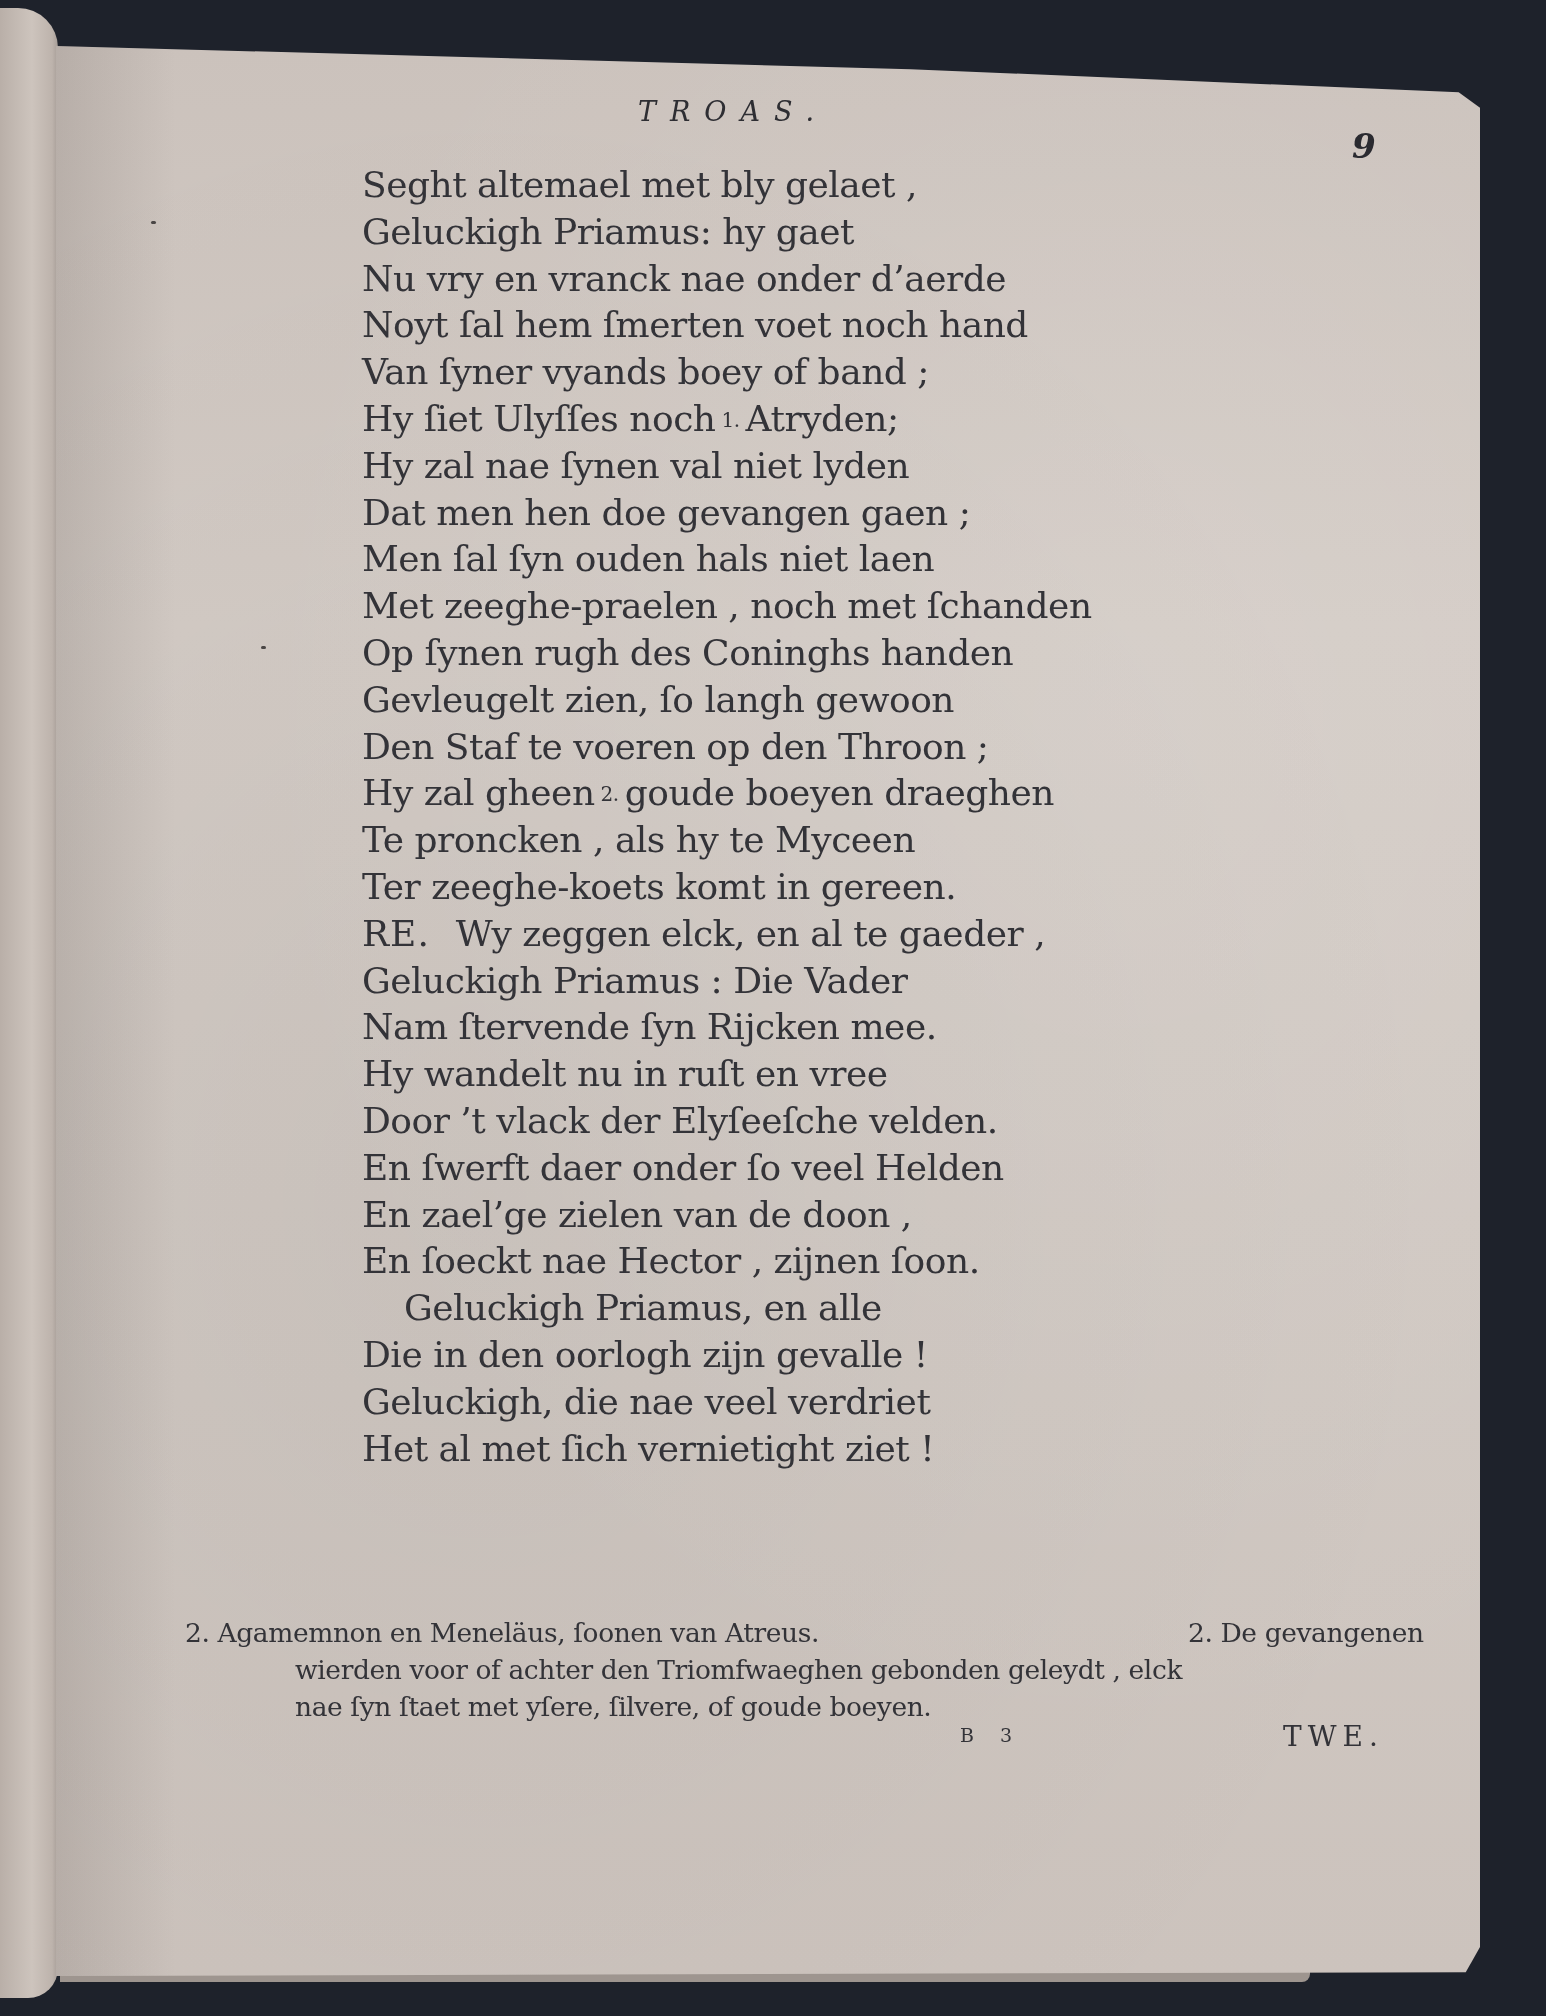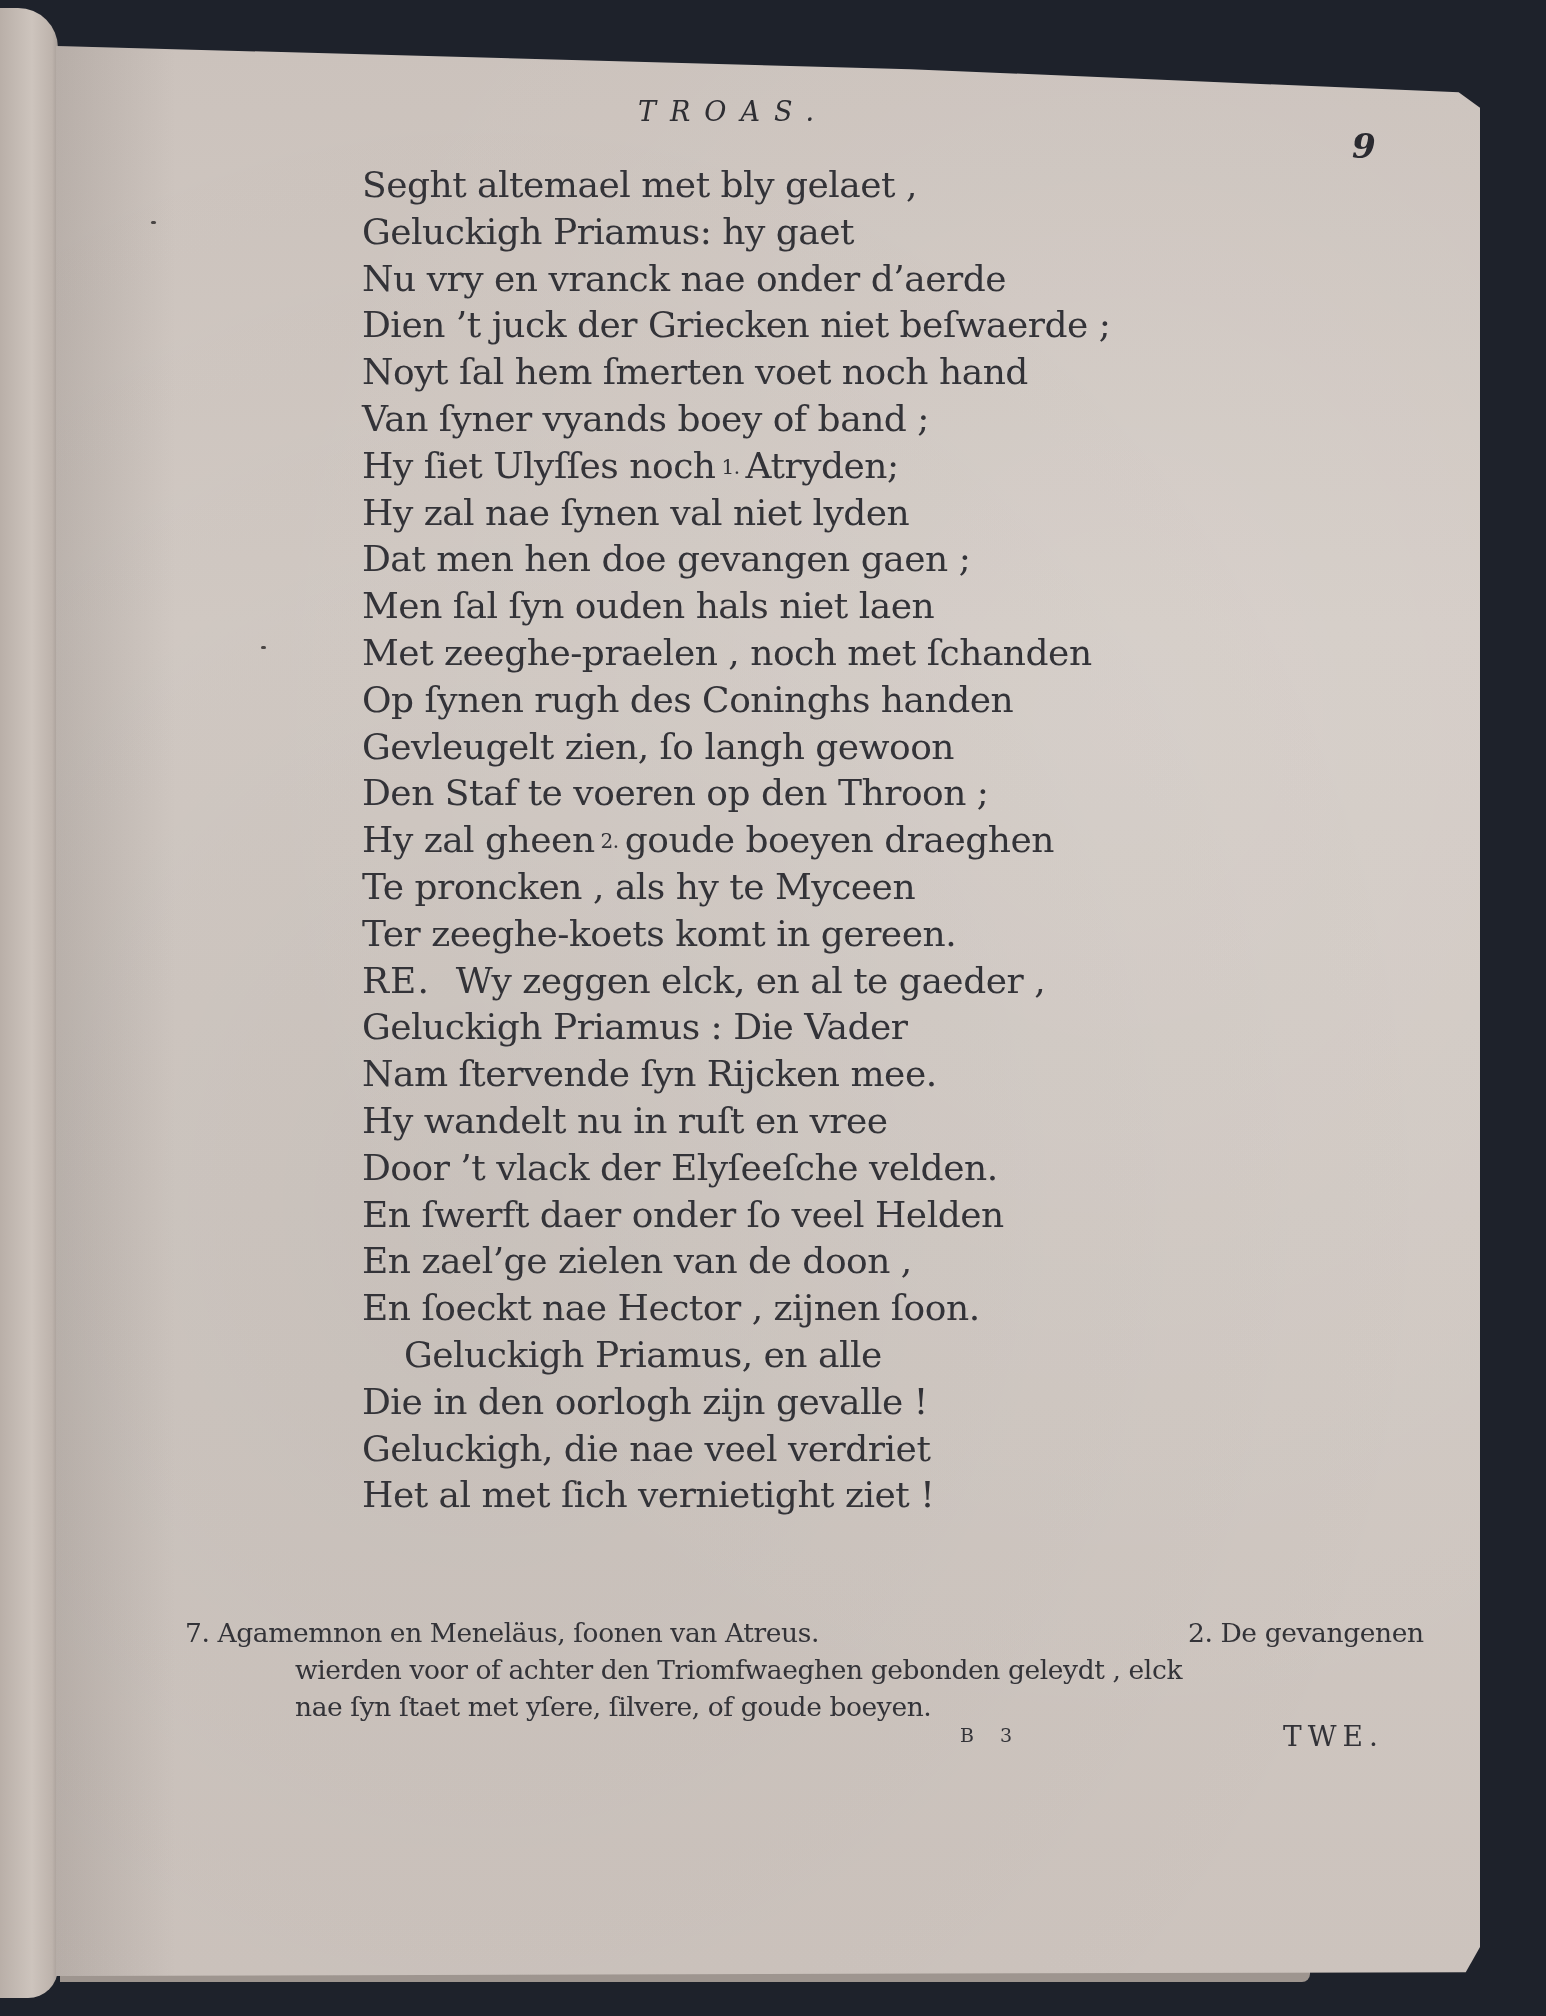--- a/index.html
+++ b/index.html
@@ -77,21 +77,20 @@
   <span class="mark" style="left:95px;top:175px;"></span>
 </div>
 
 <div class="running-head">TROAS.</div>
 <div class="folio">9</div>
 
 <ul class="verse" id="verse">
     <li>Seght altemael met bly gelaet ,</li>
     <li>Geluckigh Priamus: hy gaet</li>
     <li>Nu vry en vranck nae onder d’aerde</li>
-    <li>Dien ’t juck der Griecken niet beſwaerde ;</li>
     <li>Noyt ſal hem ſmerten voet noch hand</li>
     <li>Van ſyner vyands boey of band ;</li>
     <li><span>Hy ſiet Ulyſſes noch</span><span class="sup">1.</span><span>Atryden;</span></li>
     <li>Hy zal nae ſynen val niet lyden</li>
     <li>Dat men hen doe gevangen gaen ;</li>
     <li>Men ſal ſyn ouden hals niet laen</li>
     <li>Met zeeghe-praelen , noch met ſchanden</li>
     <li>Op ſynen rugh des Coninghs handen</li>
     <li>Gevleugelt zien, ſo langh gewoon</li>
     <li>Den Staf te voeren op den Throon ;</li>
@@ -107,21 +106,21 @@
     <li>En zael’ge zielen van de doon ,</li>
     <li>En ſoeckt nae Hector , zijnen ſoon.</li>
     <li class="indent">Geluckigh Priamus, en alle</li>
     <li>Die in den oorlogh zijn gevalle !</li>
     <li>Geluckigh, die nae veel verdriet</li>
     <li>Het al met ſich vernietight ziet !</li>
   </ul>
 
 <div class="notes">
   <div class="line" style="position:relative;">
-    <span>7. Agamemnon en Meneläus, ſoonen van Atreus.</span>
+    <span>2. Agamemnon en Meneläus, ſoonen van Atreus.</span>
     <span class="note-two">2. De gevangenen</span>
   </div>
   <div class="line line2">wierden voor of achter den Triomfwaeghen gebonden geleydt , elck</div>
   <div class="line line2">nae ſyn ſtaet met yſere, ſilvere, of goude boeyen.</div>
 </div>
 
 <div class="signature">B 3</div>
 <div class="catchword">TWE.</div>
 
 </body></html>

